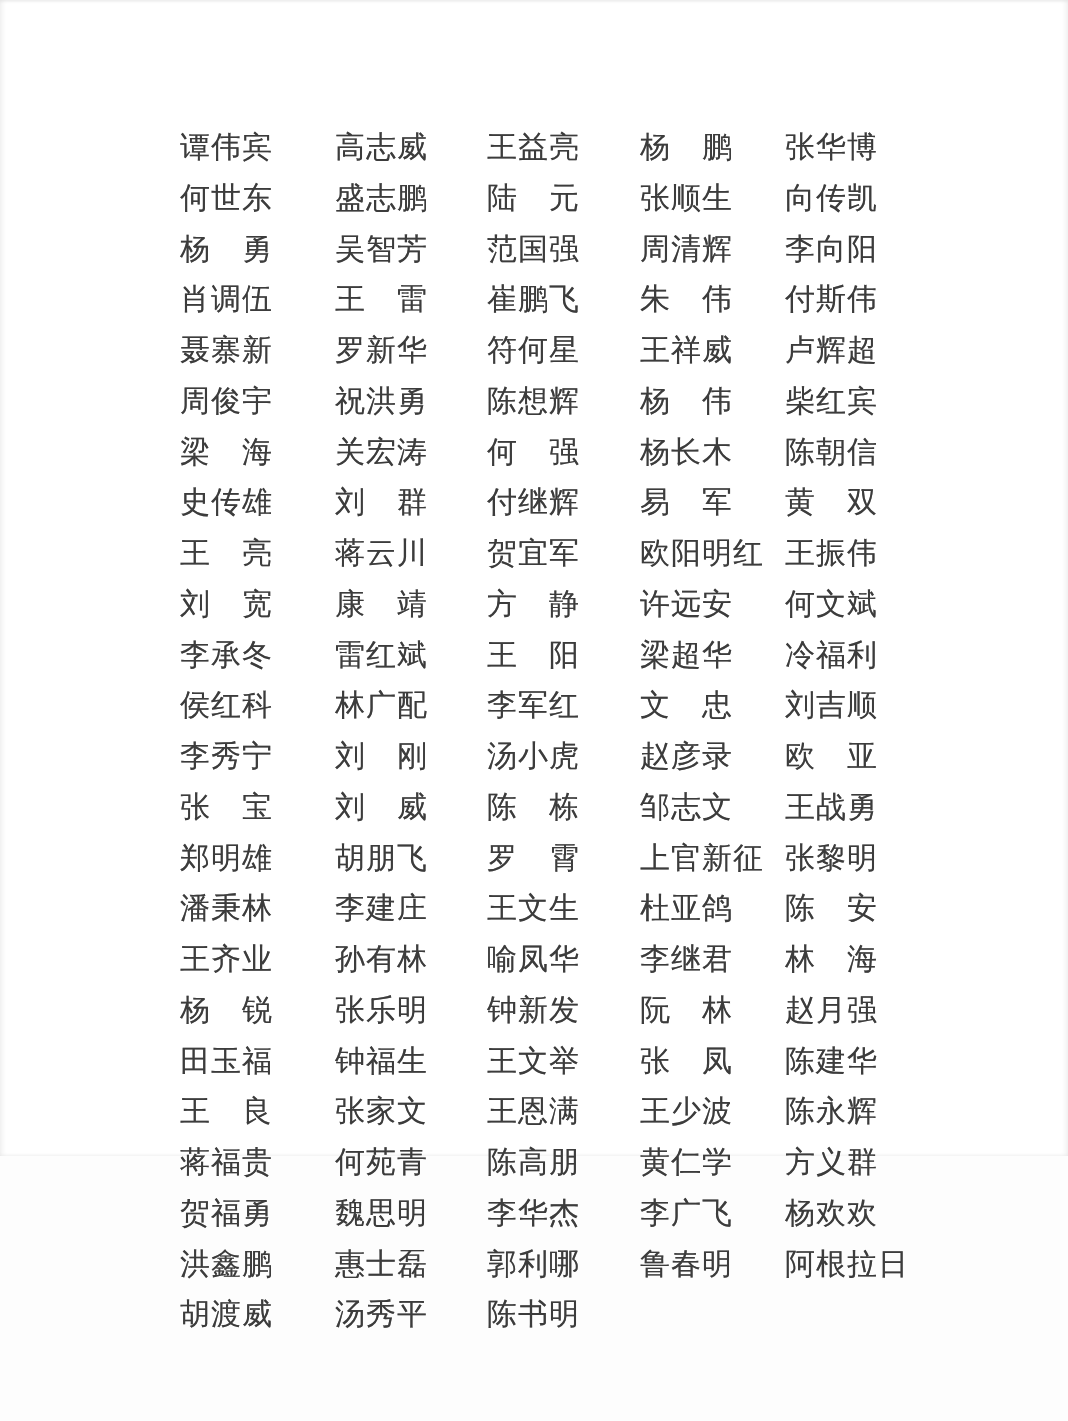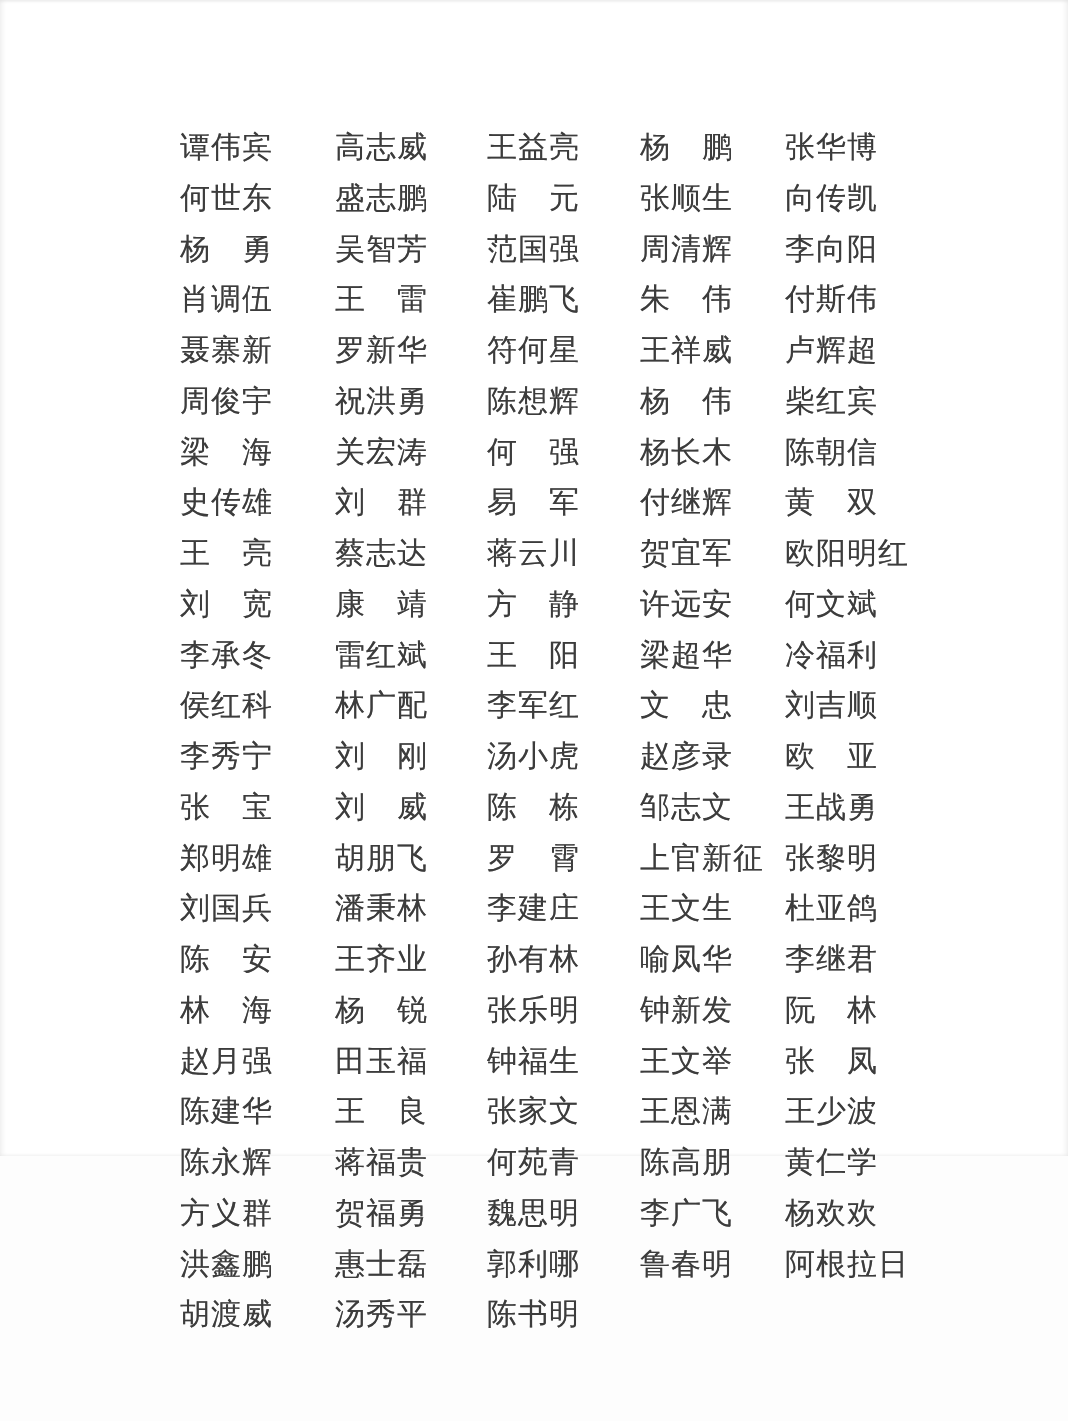--- a/index.html
+++ b/index.html
@@ -76,28 +76,28 @@
       <span class="name-cell">陈想辉</span>
       <span class="name-cell">杨　伟</span>
       <span class="name-cell">柴红宾</span>
       <span class="name-cell">梁　海</span>
       <span class="name-cell">关宏涛</span>
       <span class="name-cell">何　强</span>
       <span class="name-cell">杨长木</span>
       <span class="name-cell">陈朝信</span>
       <span class="name-cell">史传雄</span>
       <span class="name-cell">刘　群</span>
+      <span class="name-cell">付继辉</span>
       <span class="name-cell">易　军</span>
-      <span class="name-cell">付继辉</span>
       <span class="name-cell">黄　双</span>
       <span class="name-cell">王　亮</span>
-      <span class="name-cell">蔡志达</span>
       <span class="name-cell">蒋云川</span>
       <span class="name-cell">贺宜军</span>
       <span class="name-cell">欧阳明红</span>
+      <span class="name-cell">王振伟</span>
       <span class="name-cell">刘　宽</span>
       <span class="name-cell">康　靖</span>
       <span class="name-cell">方　静</span>
       <span class="name-cell">许远安</span>
       <span class="name-cell">何文斌</span>
       <span class="name-cell">李承冬</span>
       <span class="name-cell">雷红斌</span>
       <span class="name-cell">王　阳</span>
       <span class="name-cell">梁超华</span>
       <span class="name-cell">冷福利</span>
@@ -114,21 +114,20 @@
       <span class="name-cell">张　宝</span>
       <span class="name-cell">刘　威</span>
       <span class="name-cell">陈　栋</span>
       <span class="name-cell">邹志文</span>
       <span class="name-cell">王战勇</span>
       <span class="name-cell">郑明雄</span>
       <span class="name-cell">胡朋飞</span>
       <span class="name-cell">罗　霄</span>
       <span class="name-cell">上官新征</span>
       <span class="name-cell">张黎明</span>
-      <span class="name-cell">刘国兵</span>
       <span class="name-cell">潘秉林</span>
       <span class="name-cell">李建庄</span>
       <span class="name-cell">王文生</span>
       <span class="name-cell">杜亚鸽</span>
       <span class="name-cell">陈　安</span>
       <span class="name-cell">王齐业</span>
       <span class="name-cell">孙有林</span>
       <span class="name-cell">喻凤华</span>
       <span class="name-cell">李继君</span>
       <span class="name-cell">林　海</span>
@@ -147,20 +146,21 @@
       <span class="name-cell">王恩满</span>
       <span class="name-cell">王少波</span>
       <span class="name-cell">陈永辉</span>
       <span class="name-cell">蒋福贵</span>
       <span class="name-cell">何苑青</span>
       <span class="name-cell">陈高朋</span>
       <span class="name-cell">黄仁学</span>
       <span class="name-cell">方义群</span>
       <span class="name-cell">贺福勇</span>
       <span class="name-cell">魏思明</span>
+      <span class="name-cell">李华杰</span>
       <span class="name-cell">李广飞</span>
       <span class="name-cell">杨欢欢</span>
       <span class="name-cell">洪鑫鹏</span>
       <span class="name-cell">惠士磊</span>
       <span class="name-cell">郭利哪</span>
       <span class="name-cell">鲁春明</span>
       <span class="name-cell">阿根拉日</span>
       <span class="name-cell">胡渡威</span>
       <span class="name-cell">汤秀平</span>
       <span class="name-cell">陈书明</span>

